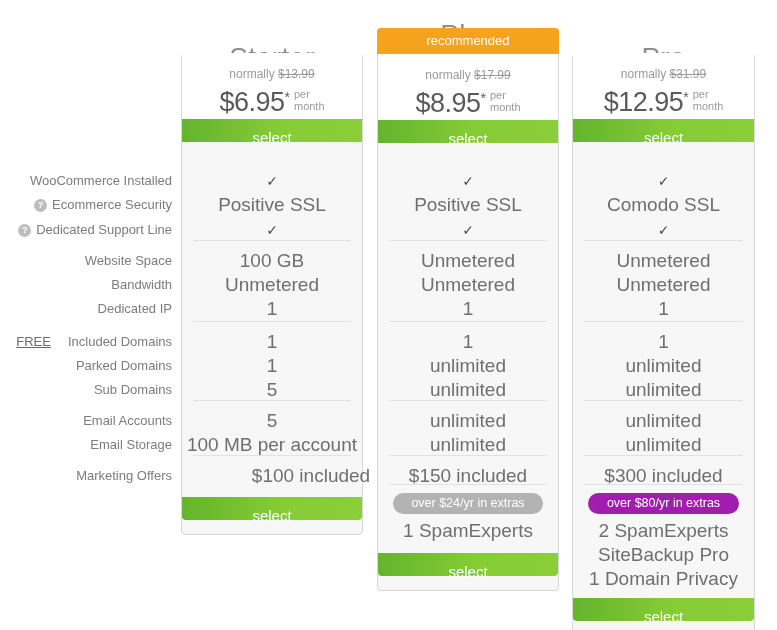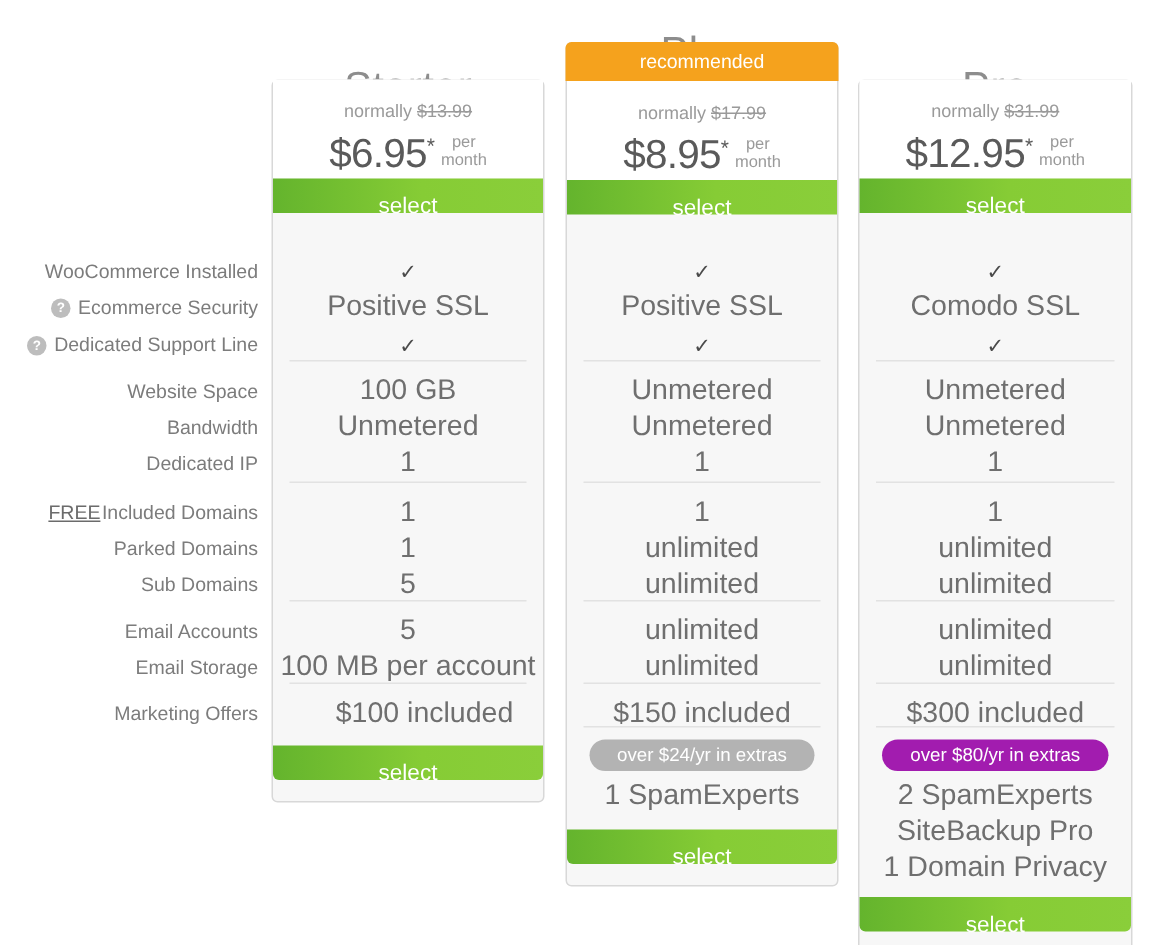--- a/index.html
+++ b/index.html
@@ -47,21 +47,21 @@
     font-size: 9px;
     font-weight: bold;
     line-height: 13px;
     text-align: center;
     vertical-align: 1px;
     margin-right: 5px;
   }
   .free-link {
     color: #6b6b6b;
     text-decoration: underline;
-    margin-right: 1px;
+    margin-right: 17px;
   }
 
   
   .plan-title {
     position: absolute;
     text-align: center;
     font-size: 28px;
     color: #8d8d8d;
     font-weight: 400;
     letter-spacing: 0.2px;
@@ -115,21 +115,21 @@
   .price-star {
     font-size: 14px;
     color: #5a5a5a;
     vertical-align: 9px;
   }
   .per-month {
     display: inline-block;
     font-size: 11px;
     color: #9a9a9a;
     line-height: 12px;
-    text-align: center;
+    text-align: left;
     vertical-align: 1px;
     margin-left: 4px;
   }
 
   .select-btn {
     position: absolute;
     box-sizing: border-box;
     height: 23px;
     line-height: 38px;
     text-align: center;
@@ -204,21 +204,21 @@
     <div class="value-row" style="left: 181px; width: 182px; top: 193px;">Positive SSL</div>
     <div class="value-row check" style="left: 181px; width: 182px; top: 218px;">✓</div>
     <div class="value-row" style="left: 181px; width: 182px; top: 249px;">100 GB</div>
     <div class="value-row" style="left: 181px; width: 182px; top: 273px;">Unmetered</div>
     <div class="value-row" style="left: 181px; width: 182px; top: 297px;">1</div>
     <div class="value-row" style="left: 181px; width: 182px; top: 330px;">1</div>
     <div class="value-row" style="left: 181px; width: 182px; top: 354px;">1</div>
     <div class="value-row" style="left: 181px; width: 182px; top: 378px;">5</div>
     <div class="value-row" style="left: 181px; width: 182px; top: 409px;">5</div>
     <div class="value-row" style="left: 181px; width: 182px; top: 433px;">100 MB per account</div>
-    <div class="value-row" style="left: 181px; width: 204px; top: 464px;">$100 included</div>
+    <div class="value-row" style="left: 181px; width: 204px; top: 464px; padding-left: 28px;">$100 included</div>
     <div class="divider" style="left: 193px; width: 158px; top: 240px;"></div>
     <div class="divider" style="left: 193px; width: 158px; top: 321px;"></div>
     <div class="divider" style="left: 193px; width: 158px; top: 400px;"></div>
     <div class="divider" style="left: 193px; width: 158px; top: 455px;"></div>
     <div class="select-btn bottom" style="left: 182px; width: 180px; top: 497px;">select</div>
     <div class="plan-title" style="left: 377px; width: 182px; top: -1px;">Plus</div>
     <div class="card" style="left: 377px; width: 182px; top: 28px; height: 563px;"></div>
     <div class="rec-banner" style="left: 377px; width: 182px; top: 28px; background: rgb(245, 162, 29);">recommended</div>
     <div class="price-block" style="left: 378px; width: 180px; top: 54px; height: 66px;">
       <div class="normally" style="padding-top: 13px;"><span>normally</span> <span class="old">$17.99</span></div>

